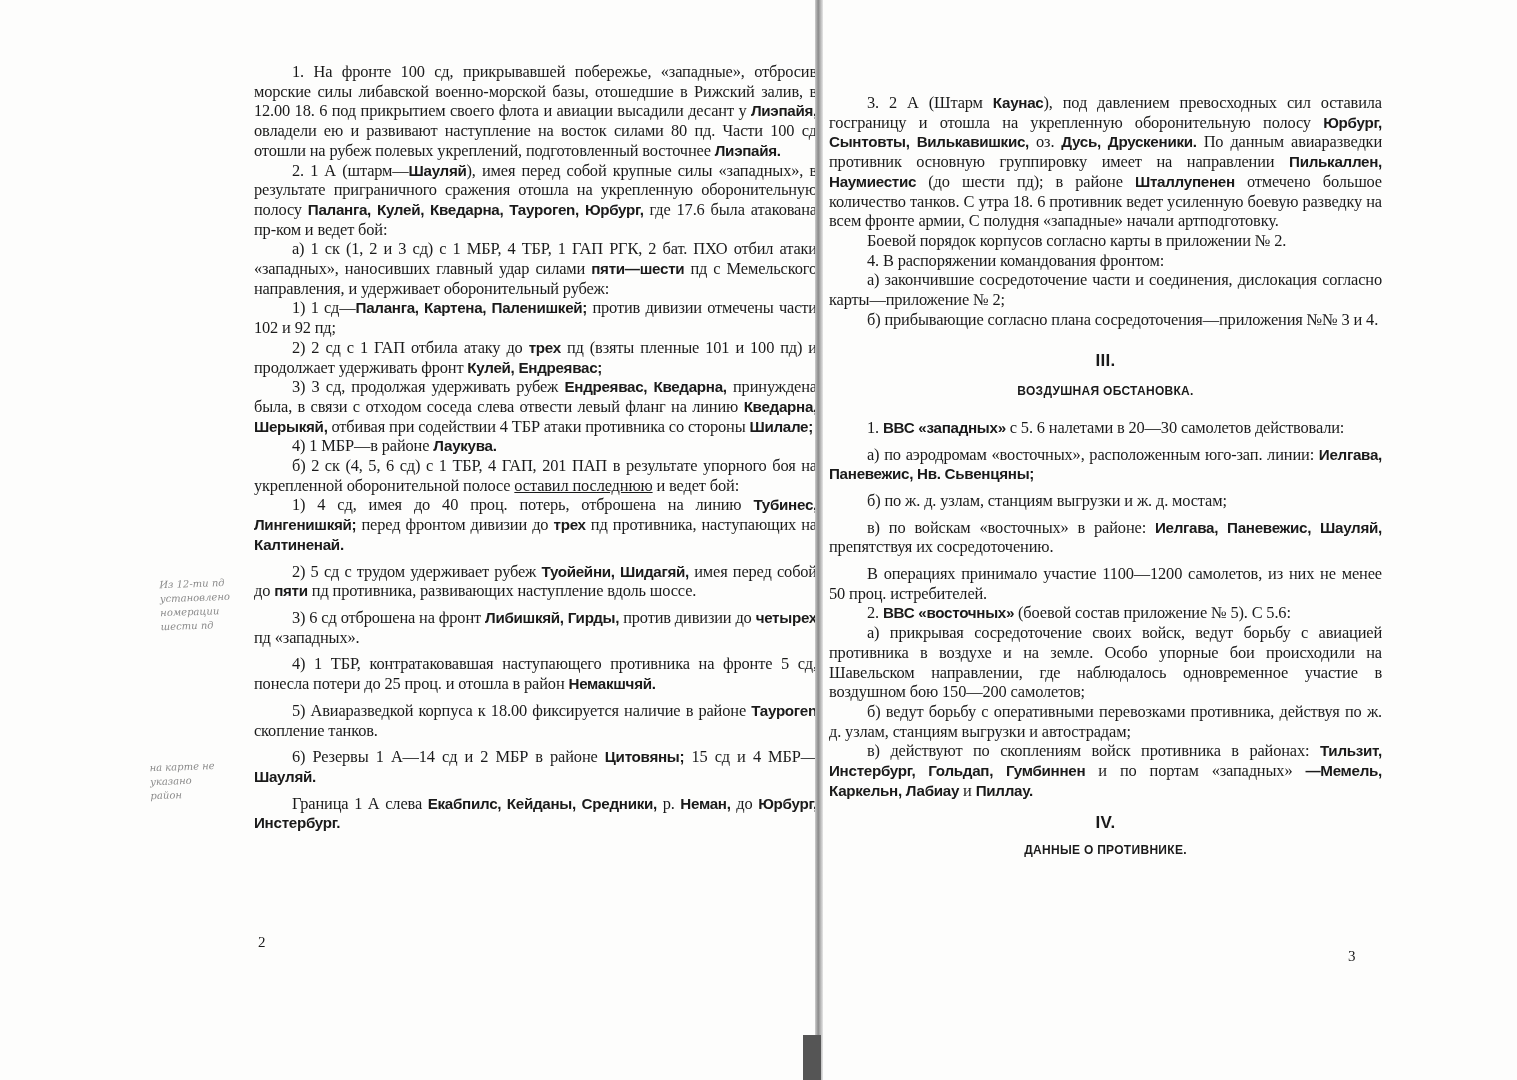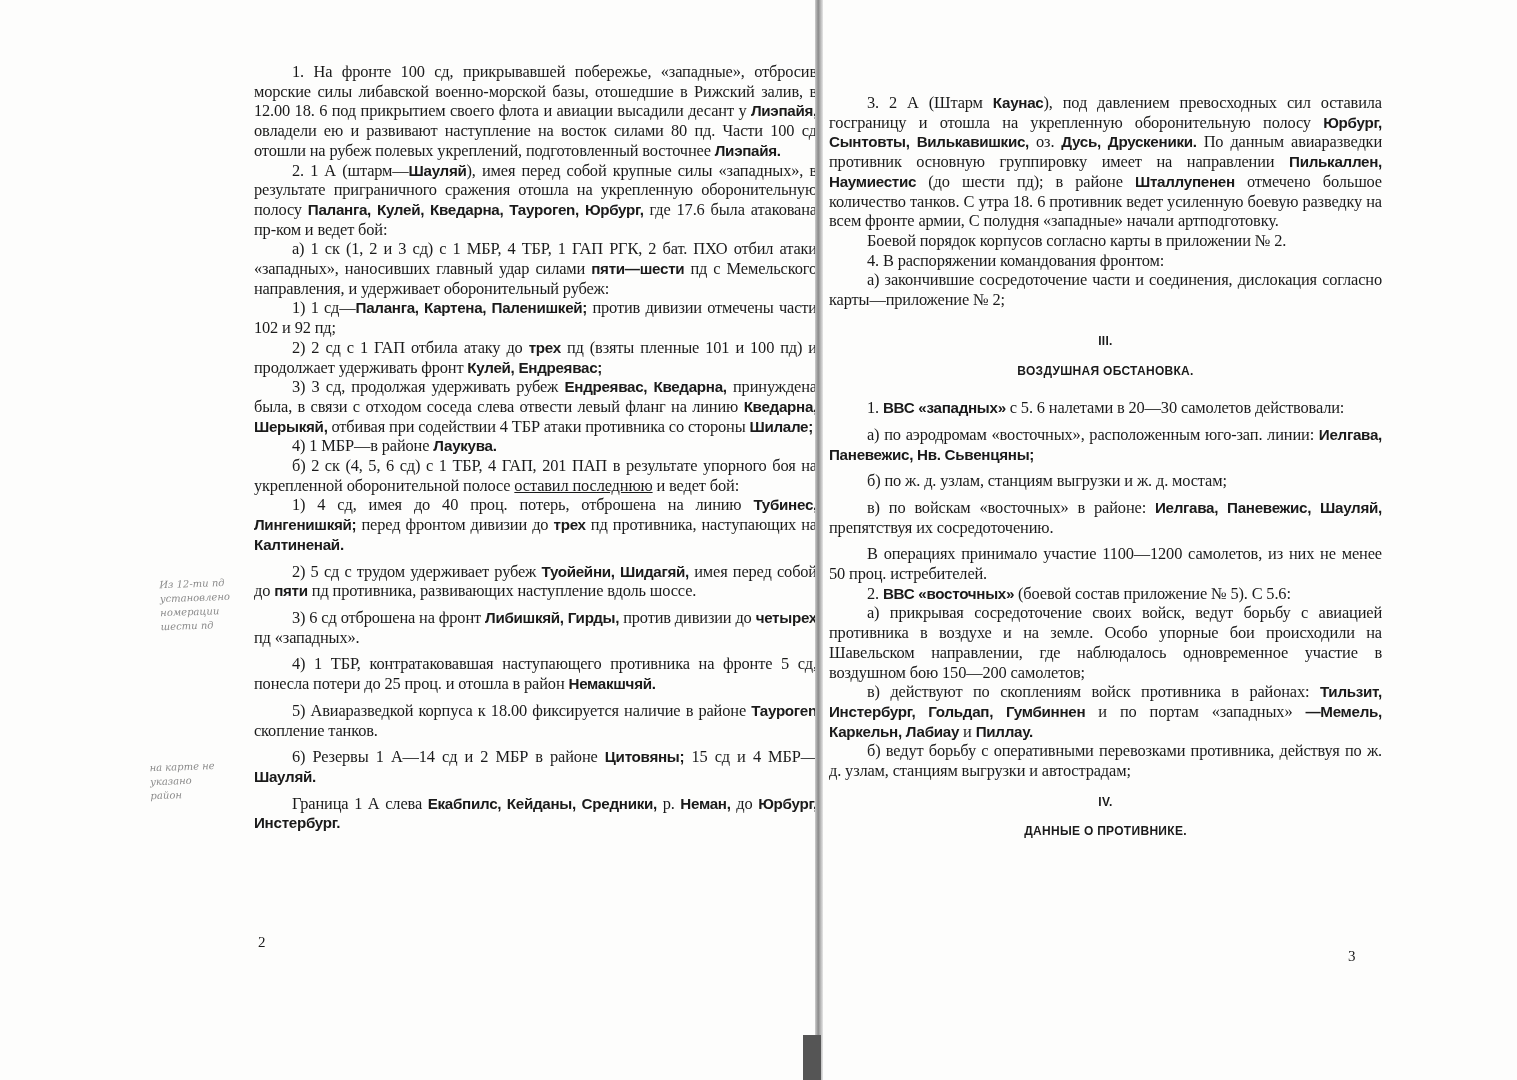--- a/index.html
+++ b/index.html
@@ -21,21 +21,21 @@
   .left .text-col { left:254px; top:62px; width:563px; }
   .right .text-col { left:6px; top:93px; width:553px; }
   p { margin:0; text-align:justify; text-align-last:left; }
   p.ind { text-indent:38px; }
   p.gap { margin-top:7px; }
   b.pl { font-family:"Liberation Sans","DejaVu Sans",sans-serif; font-weight:bold; font-size:15.2px; letter-spacing:-0.3px; }
   .heading {
     font-family:"Liberation Sans","DejaVu Sans",sans-serif; font-weight:bold; text-align:center;
     font-size:12px; letter-spacing:0.3px;
   }
-  .roman { font-size:12px; margin-top:22px; }
+  .roman { font-size:17px; margin-top:22px; }
   .sec-title { margin-top:11px; margin-bottom:16px; }
   .pagenum { position:absolute; font-size:15px; }
   .left .pagenum { left:258px; top:934px; }
   .right .pagenum { left:525px; top:948px; }
   .note {
     position:absolute; font-family:"DejaVu Serif",serif; font-style:italic; color:#8a8a8a;
     font-size:10px; line-height:14px; transform:rotate(-2deg);
   }
   .note1 { left:160px; top:577px; }
   .note2 { left:150px; top:760px; }
@@ -70,31 +70,32 @@
 <div class="binding"></div>
 <div class="binding-tab"></div>
 
 <div class="page right">
   <div class="text-col">
     <div id="right-before">
         <p class="ind"><span>3. 2 А (Штарм </span><b class="pl">Каунас</b><span>), под давлением превосходных сил оставила госграницу и отошла на укрепленную оборонительную полосу </span><b class="pl">Юрбург, Сынтовты, Вилькавишкис,</b><span> оз. </span><b class="pl">Дусь, Друскеники.</b><span> По данным авиаразведки противник основную группировку имеет на направлении </span><b class="pl">Пилькаллен, Наумиестис</b><span> (до шести пд); в районе </span><b class="pl">Шталлупенен</b><span> отмечено большое количество танков. С утра 18. 6 противник ведет усиленную боевую разведку на всем фронте армии, С полудня «западные» начали артподготовку.</span></p>
         <p class="ind"><span>Боевой порядок корпусов согласно карты в приложении № 2.</span></p>
         <p class="ind"><span>4. В распоряжении командования фронтом:</span></p>
         <p class="ind"><span>а) закончившие сосредоточение части и соединения, дислокация согласно карты—приложение № 2;</span></p>
+        <p class="ind"><span>б) прибывающие согласно плана сосредоточения—приложения №№ 3 и 4.</span></p>
       </div>
     <div class="heading roman">III.</div>
     <div class="heading sec-title">ВОЗДУШНАЯ ОБСТАНОВКА.</div>
     <div id="sec3">
         <p class="ind"><span>1. </span><b class="pl">ВВС «западных»</b><span> с 5. 6 налетами в 20—30 самолетов действовали:</span></p>
         <p class="ind gap"><span>а) по аэродромам «восточных», расположенным юго-зап. линии: </span><b class="pl">Иелгава, Паневежис, Нв. Сьвенцяны;</b></p>
         <p class="ind gap"><span>б) по ж. д. узлам, станциям выгрузки и ж. д. мостам;</span></p>
         <p class="ind gap"><span>в) по войскам «восточных» в районе: </span><b class="pl">Иелгава, Паневежис, Шауляй,</b><span> препятствуя их сосредоточению.</span></p>
         <p class="ind gap"><span>В операциях принимало участие 1100—1200 самолетов, из них не менее 50 проц. истребителей.</span></p>
         <p class="ind"><span>2. </span><b class="pl">ВВС «восточных»</b><span> (боевой состав приложение № 5). С 5.6:</span></p>
         <p class="ind"><span>а) прикрывая сосредоточение своих войск, ведут борьбу с авиацией противника в воздухе и на земле. Особо упорные бои происходили на Шавельском направлении, где наблюдалось одновременное участие в воздушном бою 150—200 самолетов;</span></p>
+        <p class="ind"><span>б) ведут борьбу с оперативными перевозками противника, действуя по ж. д. узлам, станциям выгрузки и автострадам;</span></p>
         <p class="ind"><span>в) действуют по скоплениям войск противника в районах: </span><b class="pl">Тильзит, Инстербург, Гольдап, Гумбиннен</b><span> и по портам «западных» </span><b class="pl">—Мемель, Каркельн, Лабиау</b><span> и </span><b class="pl">Пиллау.</b></p>
-        <p class="ind"><span>б) ведут борьбу с оперативными перевозками противника, действуя по ж. д. узлам, станциям выгрузки и автострадам;</span></p>
       </div>
     <div class="heading roman" style="margin-top:12px">IV.</div>
     <div class="heading sec-title" style="margin-top:9px;margin-bottom:4px">ДАННЫЕ О ПРОТИВНИКЕ.</div>
   </div>
   <div class="pagenum">3</div>
 </div>
 
 </body></html>

